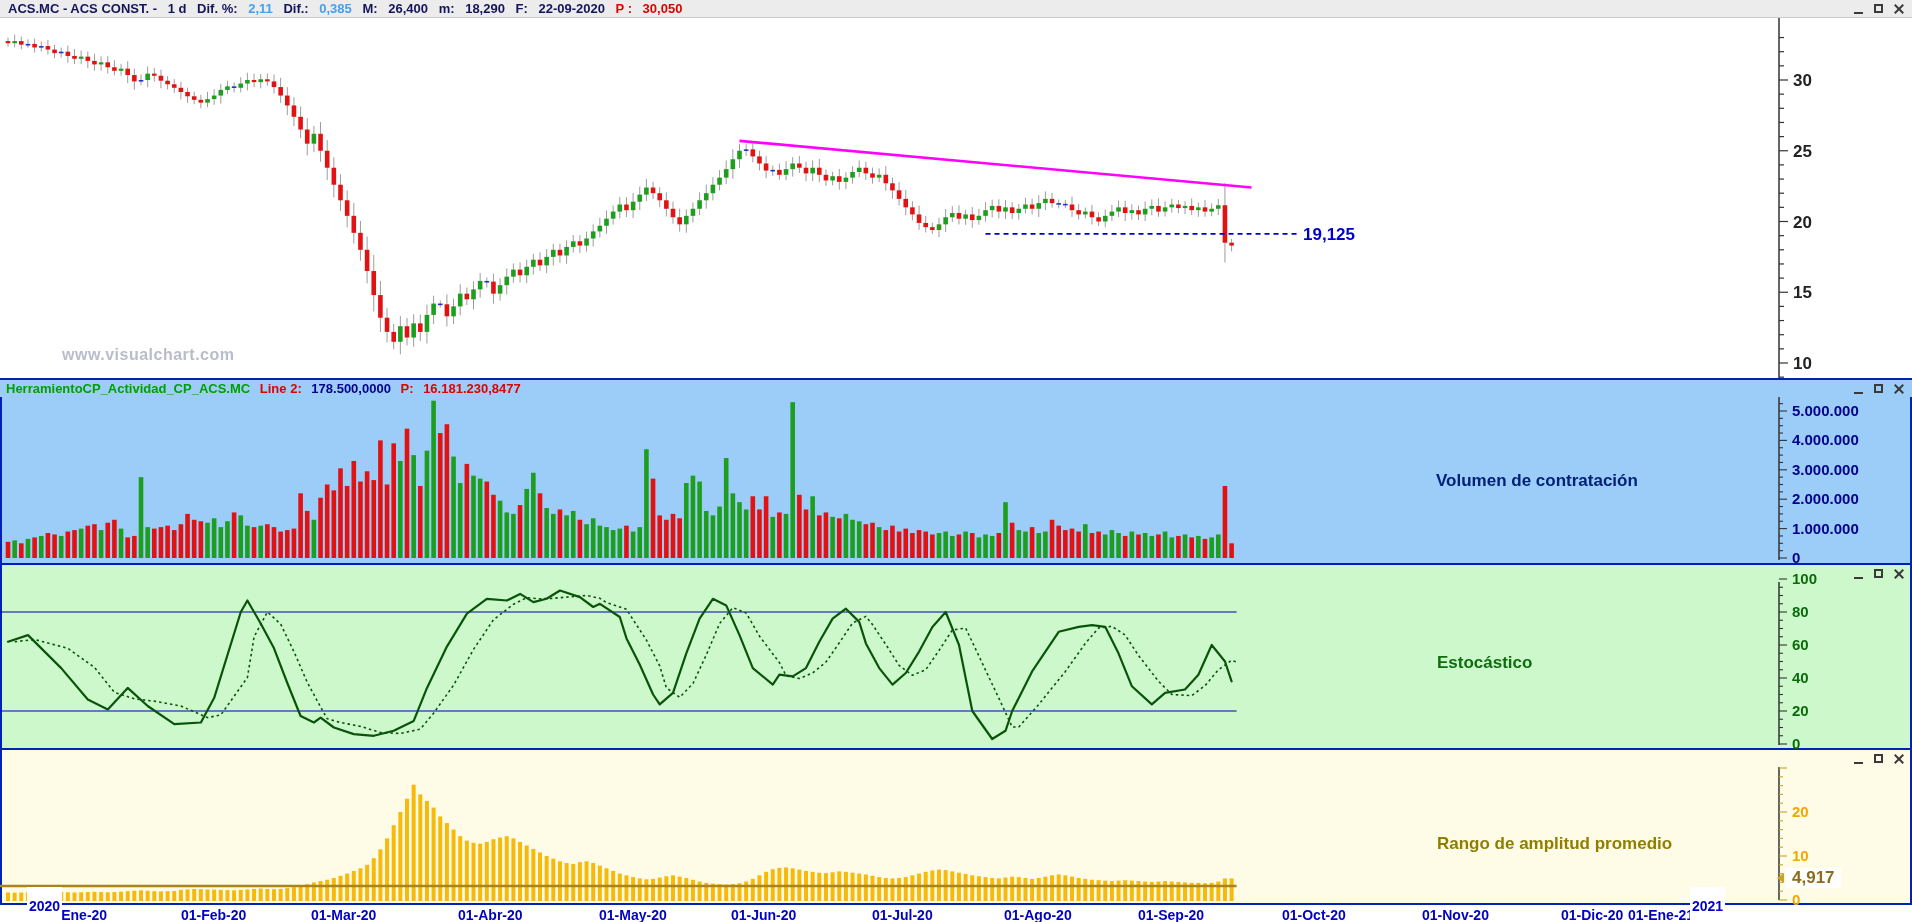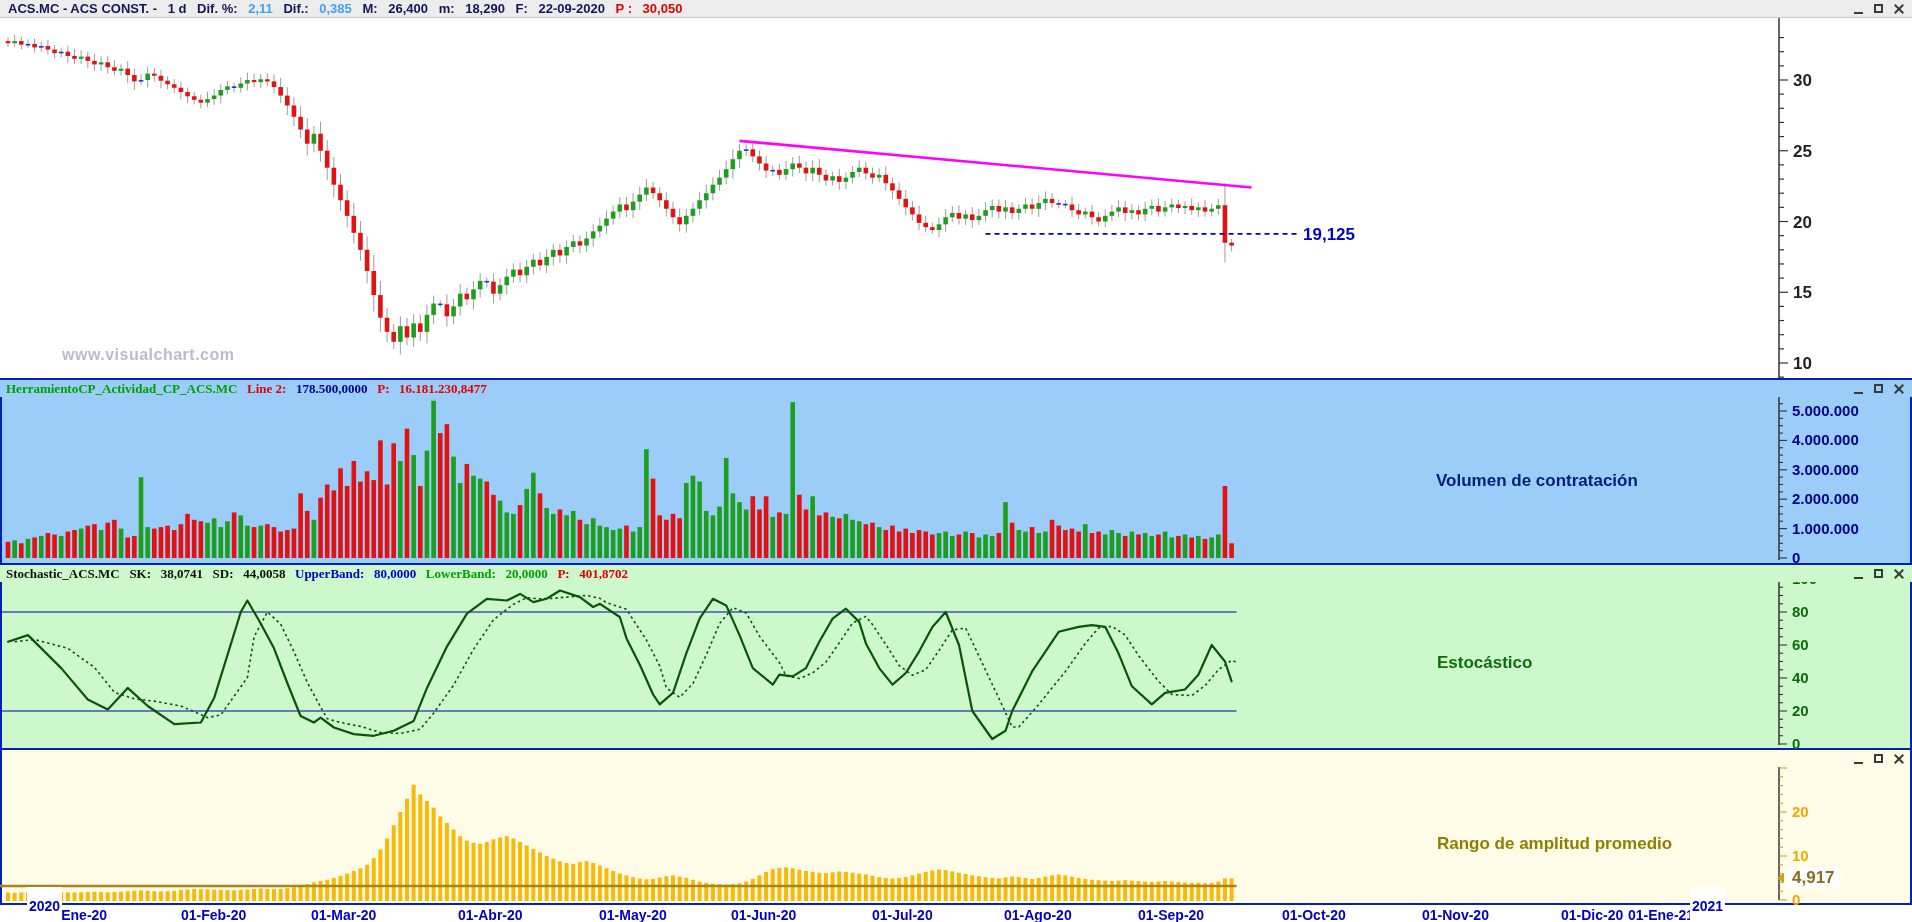--- a/index.html
+++ b/index.html
@@ -7,21 +7,21 @@
        font-family:"Liberation Sans",sans-serif;}
   
   #titlebar{position:absolute;top:0;left:0;width:1912px;height:18px;background:#ECECEC;
     border-bottom:1px solid #C9C9C9;font:bold 13px/18px "Liberation Sans",sans-serif;
     padding-left:8px;box-sizing:border-box;white-space:nowrap;z-index:5;}
   #titlebar span{margin-right:7px;}
   .tb-navy{color:#14145A}.tb-val{color:#44A0F0}.tb-red{color:#DE0202}
   
   .strip{position:absolute;left:0;width:1912px;height:17px;font:bold 13px/17px "Liberation Sans",sans-serif;
     padding-left:6px;box-sizing:border-box;white-space:nowrap;z-index:5;}
-  .strip span{margin-right:6px;font-family:Liberation Serif, serif;}
+  .strip span{margin-right:6px;}
   #vol-strip{top:380px;background:#9BCDF8;}
   #sto-strip{top:565px;background:#CDF8CC;}
   #atr-strip{top:750px;background:#FEFBE6;}
   .st-green{color:#00A000}.st-red{color:#DE0202}.st-navy{color:#00008B}
   .st-black{color:#111}.st-blue{color:#0000D0}.st-orange{color:#E8A000}
   
   .winbtns{position:absolute;right:6px;display:flex;gap:5px;align-items:center;height:13px;z-index:9;}
   .wb{width:15px;height:12px;position:relative;display:inline-block;cursor:default;}
   .wb-min::after{content:"";position:absolute;left:3px;right:3px;bottom:1px;border-bottom:2px solid #3a3a3a;}
   .wb-max::after{content:"";position:absolute;left:3px;right:3px;top:1px;bottom:2px;border:2px solid #3a3a3a;}
@@ -956,33 +956,20 @@
     </svg>
 
   <div id="vol-strip" class="strip">
     <span class="st-green">HerramientoCP_Actividad_CP_ACS.MC</span>
     <span class="st-red">Line 2:</span>
     <span class="st-navy">178.500,0000</span>
     <span class="st-red">P:</span>
     <span class="st-red">16.181.230,8477</span>
   </div>
 
-  <div id="sto-strip" class="strip">
-    <span class="st-black">Stochastic_ACS.MC</span>
-    <span class="st-black">SK:</span>
-    <span class="st-black">38,0741</span>
-    <span class="st-black">SD:</span>
-    <span class="st-black">44,0058</span>
-    <span class="st-blue">UpperBand:</span>
-    <span class="st-blue">80,0000</span>
-    <span class="st-green">LowerBand:</span>
-    <span class="st-green">20,0000</span>
-    <span class="st-red">P:</span>
-    <span class="st-red">401,8702</span>
-  </div>
 
 
   <div class="winbtns" style="top:2px">
     <span class="wb wb-min"></span>
     <span class="wb wb-max"></span>
     <span class="wb wb-cls"></span>
   </div>
   <div class="winbtns" style="top:382px">
     <span class="wb wb-min"></span>
     <span class="wb wb-max"></span>

